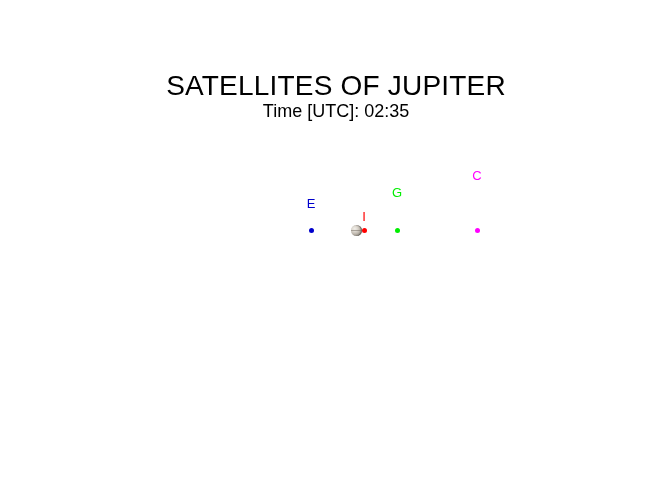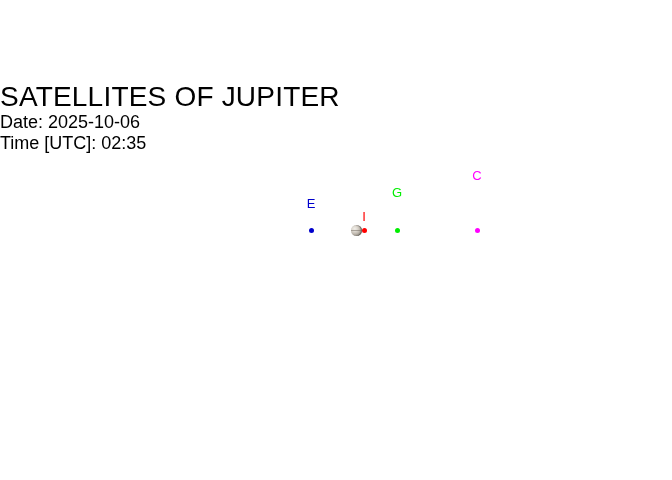--- a/index.html
+++ b/index.html
@@ -16,22 +16,22 @@
     overflow: hidden;
     font-family: "Liberation Sans", sans-serif;
     -webkit-font-smoothing: antialiased;
   }
 
   
   .heading {
     position: absolute;
     left: 0;
     right: 0;
-    top: 82px;
-    text-align: left;
+    top: 71px;
+    text-align: center;
     color: #000000;
   }
   .title-main {
     font-size: 28px;
     line-height: 30px;
     font-weight: 400;
     letter-spacing: 0.2px;
     color: #000000;
     white-space: nowrap;
   }
@@ -89,21 +89,20 @@
     text-align: center;
   }
 </style>
 </head>
 <body>
 
 <div id="stage">
 
   <div class="heading">
     <div class="title-main">SATELLITES OF JUPITER</div>
-    <div class="title-sub">Date: 2025-10-06</div>
     <div class="title-sub">Time [UTC]: 02:35</div>
   </div>
 
   <div class="sky" id="sky">
       <div class="planet" style="width: 11px; height: 11px; left: 350.5px; top: 224.5px;">
         <div class="planet-band" style="top: 5px;"></div>
       </div>
       <div class="moon" style="width: 5px; height: 5px; left: 308.5px; top: 227.5px; background: rgb(0, 0, 204);"></div>
       <div class="moon-label" style="color: rgb(0, 0, 204); left: 291px; top: 197px; width: 40px;">E</div>
       <div class="moon" style="width: 5px; height: 5px; left: 361.5px; top: 227.5px; background: rgb(255, 0, 0);"></div>

